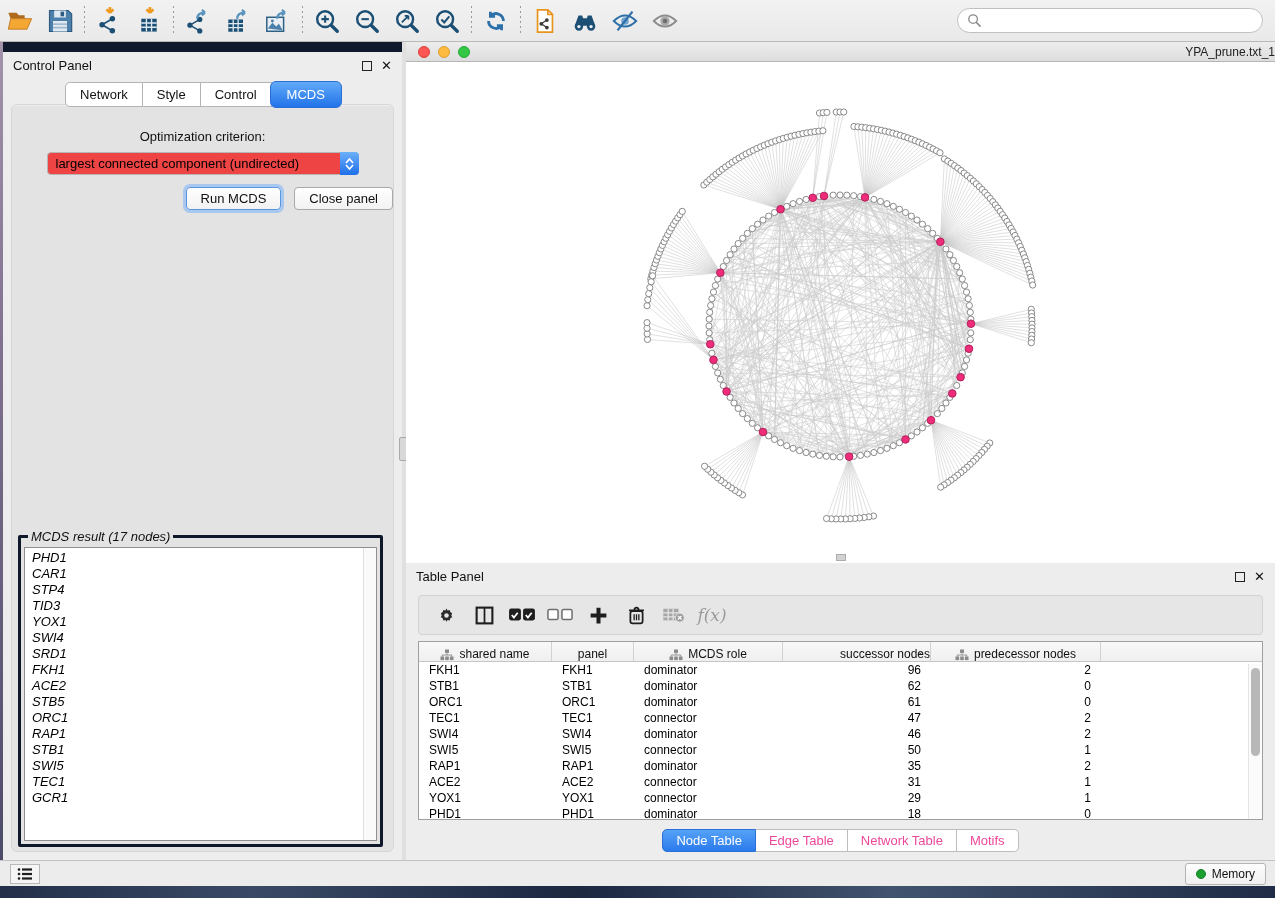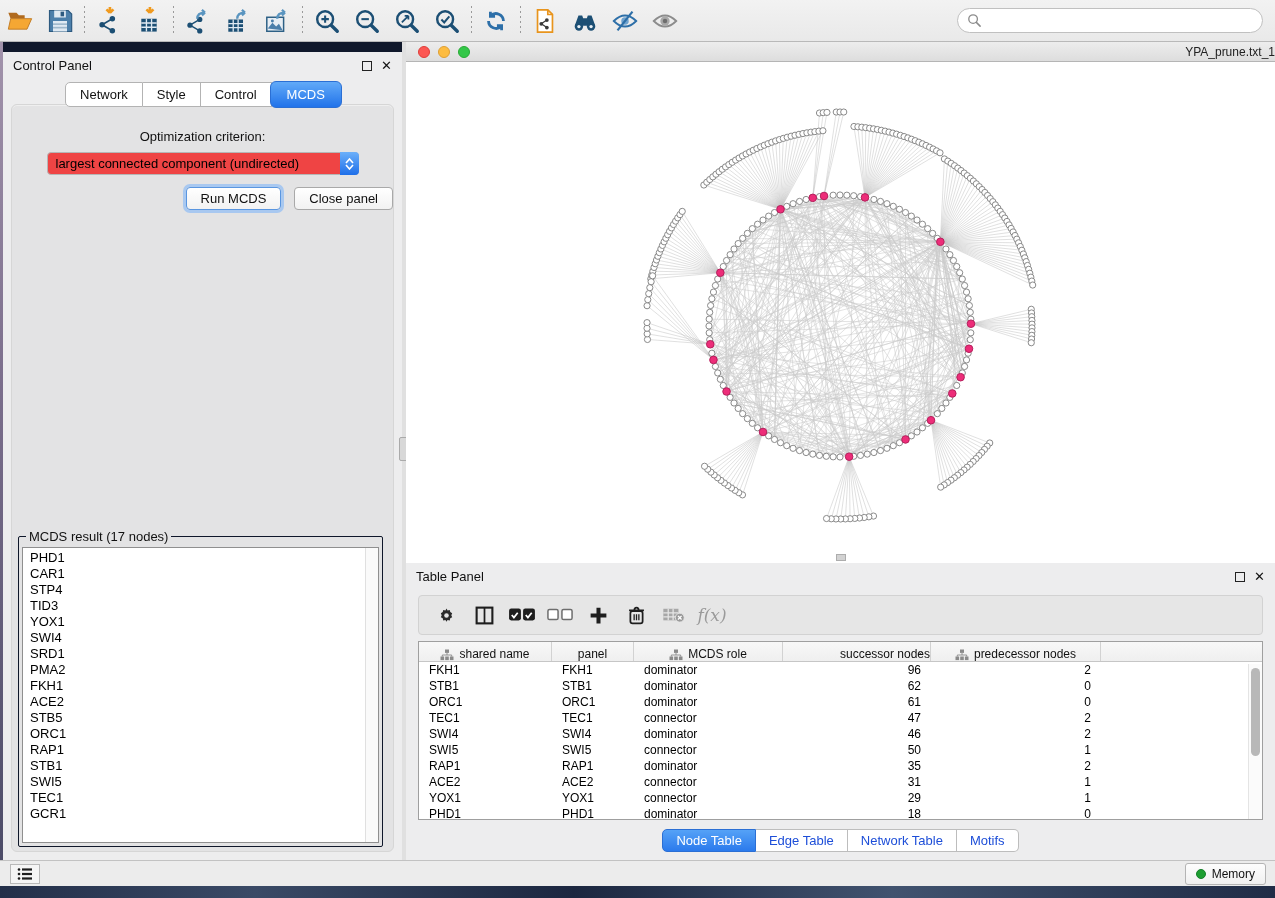--- a/index.html
+++ b/index.html
@@ -51,21 +51,21 @@
   .dd-cap { width:19px; height:23px; margin:-1px -1px -1px 0; border-radius:0 4px 4px 0;
     background:linear-gradient(#6cb0fa,#1e6fe9); display:flex; flex-direction:column; align-items:center;
     justify-content:center; color:#fff; }
   .dd-cap svg { display:block; }
   .btn-row { display:flex; justify-content:flex-end; gap:13px; margin-top:12px; }
   .pushbtn { font-size:13px; color:#111; background:linear-gradient(#ffffff,#f2f2f2); border:1px solid #a9a9a9;
     border-radius:4px; padding:3px 14px; }
   .pushbtn.focused { box-shadow:0 0 0 3px #a8c8f0; border-color:#5a96e0; }
 
   fieldset.mcds-result { position:absolute; left:6px; right:10px; top:424px; bottom:4px;
-    border:1px solid #0f172a; border-radius:2px; padding:3px; background:transparent; }
+    border:3px solid #0f172a; border-radius:2px; padding:3px; background:transparent;font-style:italic; }
   fieldset.mcds-result legend { font-size:13px; color:#111; padding:0 3px; margin-left:4px; }
   .result-list { width:100%; height:100%; background:#fff; border:1px solid #8f8f8f; position:relative;
     overflow:hidden; padding:2px 0 0 7px; }
   .result-list .ritem { font-size:13px; color:#000; line-height:16px; }
   .result-scroll { position:absolute; right:0; top:0; bottom:0; width:13px; background:#fafafa;
     border-left:1px solid #e0e0e0; }
 
   
   .vsplit { position:absolute; left:402px; top:42px; width:4px; bottom:38px; background:#e0e0e0; }
   .vsplit-thumb { position:absolute; left:-3px; top:395px; width:9px; height:24px; background:#d8d8d8;
@@ -100,21 +100,21 @@
   .th .sortv { font-size:9px; color:#555; position:absolute; right:6px; top:4px; }
   .trow { display:flex; height:16px; align-items:center; }
   .td { font-size:12px; color:#000; padding:0 10px; white-space:nowrap; overflow:hidden; }
   .td.num { text-align:right; }
   .table-vscroll { position:absolute; right:0; top:22px; bottom:0; width:14px; background:#fbfbfb;
     border-left:1px solid #e4e4e4; }
   .table-vscroll .thumb { position:absolute; left:2px; top:4px; width:9px; height:88px; background:#b8b8b8;
     border-radius:5px; }
 
   .table-tabs { position:absolute; left:0; right:0; bottom:8px; display:flex; justify-content:center; }
-  .ttab { font-size:13px; color:#1d4ed8; background:#fff; border:1px solid #bdbdbd; border-left:none; padding:3px 13px; }
+  .ttab { font-size:13px; color:#ec4899; background:#fff; border:1px solid #bdbdbd; border-left:none; padding:3px 13px; }
   .ttab:first-child { border-left:1px solid #bdbdbd; border-radius:5px 0 0 5px; }
   .ttab.last { border-radius:0 5px 5px 0; }
   .ttab.active { background:linear-gradient(#55a2f7,#2b7aec); color:#fff; border-color:#2b6fd4; }
 
   
   .statusbar { position:absolute; left:0; right:0; bottom:12px; height:26px; background:#ececec;
     border-top:1px solid #c2c2c2; }
   .menu-btn { position:absolute; left:10px; top:3px; width:30px; height:20px; background:#f5f5f5;
     border:1px solid #b9b9b9; display:flex; align-items:center; justify-content:center; }
   .memory-btn { position:absolute; right:9px; top:2px; height:22px; background:linear-gradient(#fdfdfd,#f0f0f0);
@@ -405,21 +405,20 @@
         <legend>MCDS result (17 nodes)</legend>
         <div class="result-list" id="mcds-list">
           <div class="result-scroll"></div>
         <div class="ritem">PHD1</div>
             <div class="ritem">CAR1</div>
             <div class="ritem">STP4</div>
             <div class="ritem">TID3</div>
             <div class="ritem">YOX1</div>
             <div class="ritem">SWI4</div>
             <div class="ritem">SRD1</div>
-            <div class="ritem">PMA2</div>
             <div class="ritem">FKH1</div>
             <div class="ritem">ACE2</div>
             <div class="ritem">STB5</div>
             <div class="ritem">ORC1</div>
             <div class="ritem">RAP1</div>
             <div class="ritem">STB1</div>
             <div class="ritem">SWI5</div>
             <div class="ritem">TEC1</div>
             <div class="ritem">GCR1</div>
           </div>

